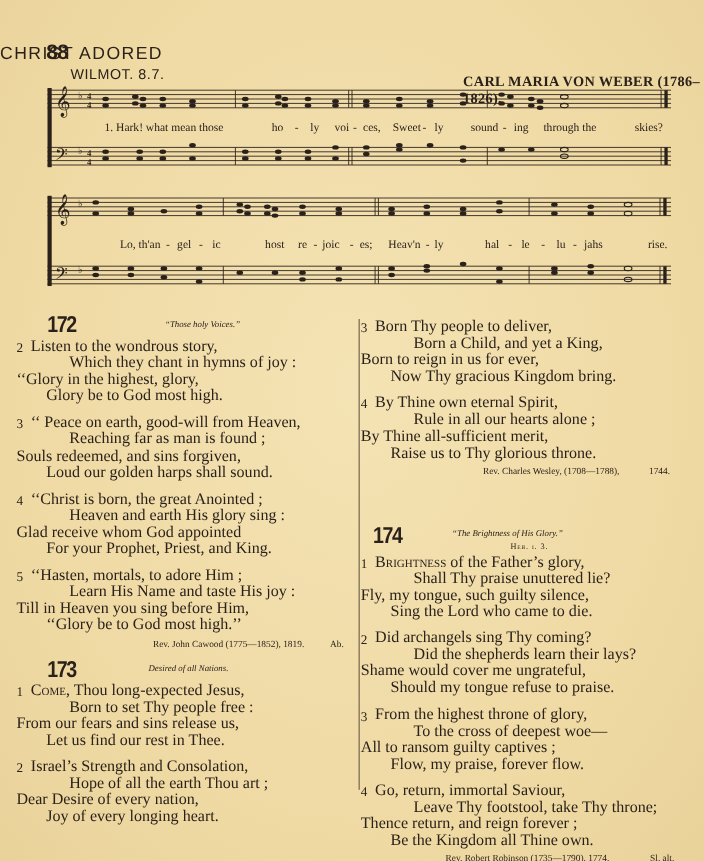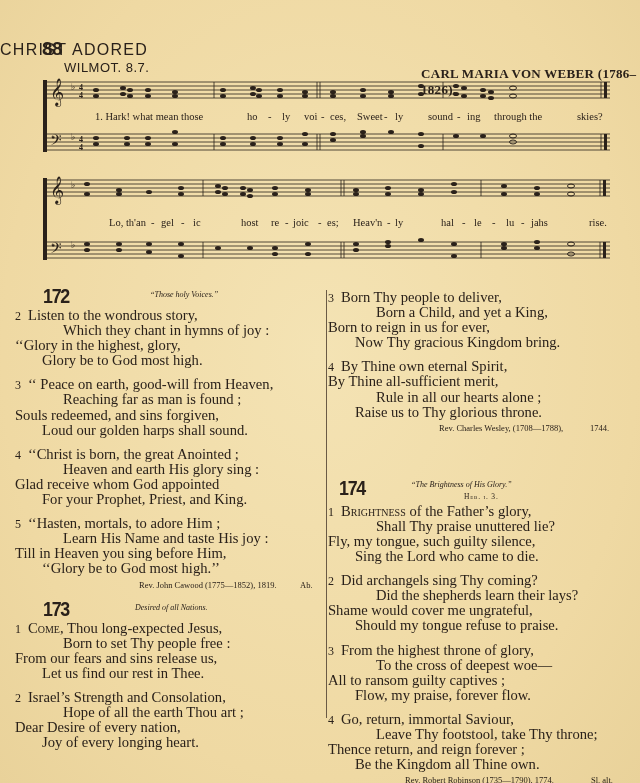--- a/index.html
+++ b/index.html
@@ -376,22 +376,22 @@
 <div class="col col-right" style="top:290px;">
   <div class="hymn">
     <div class="verse">
       <div class="vl l0"><span class="vnum">3</span><span>Born Thy people to deliver,</span></div>
       <div class="vl l1">Born a Child, and yet a King,</div>
       <div class="vl l2">Born to reign in us for ever,</div>
       <div class="vl l3">Now Thy gracious Kingdom bring.</div>
     </div>
     <div class="verse">
       <div class="vl l0"><span class="vnum">4</span><span>By Thine own eternal Spirit,</span></div>
+      <div class="vl l1">Rule in all our hearts alone ;</div>
       <div class="vl l2">By Thine all-sufficient merit,</div>
-      <div class="vl l1">Rule in all our hearts alone ;</div>
       <div class="vl l3">Raise us to Thy glorious throne.</div>
     </div>
     <div class="attrib">
       <span style="left:111px">Rev. Charles Wesley, (1708—1788),</span>
       <span style="left:262px">1744.</span>
     </div>
   </div>
 
   <div class="hymn" style="margin-top:4px;">
     <div class="hymn-head" style="height:24px;margin-top:45px;">

